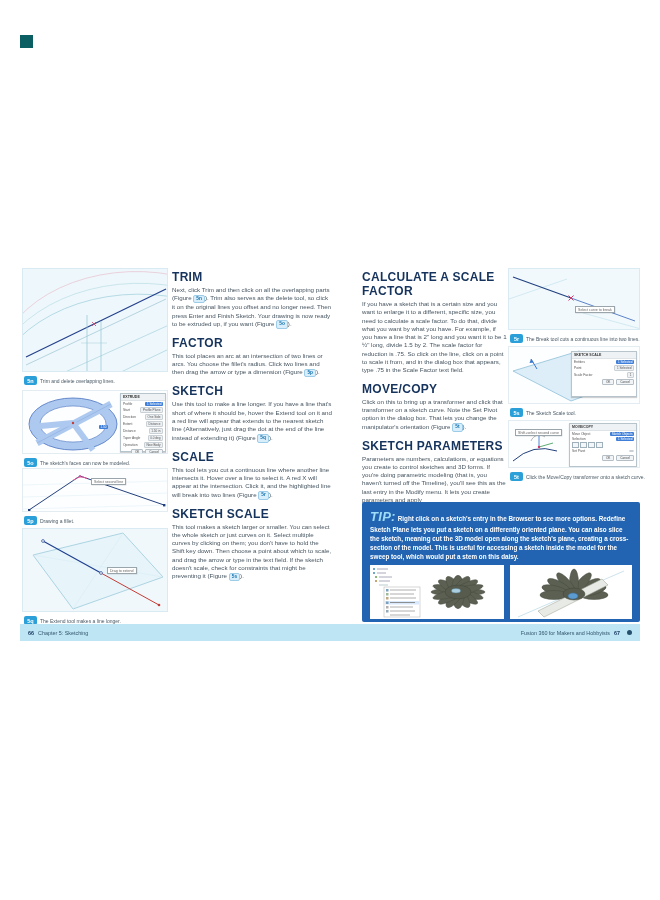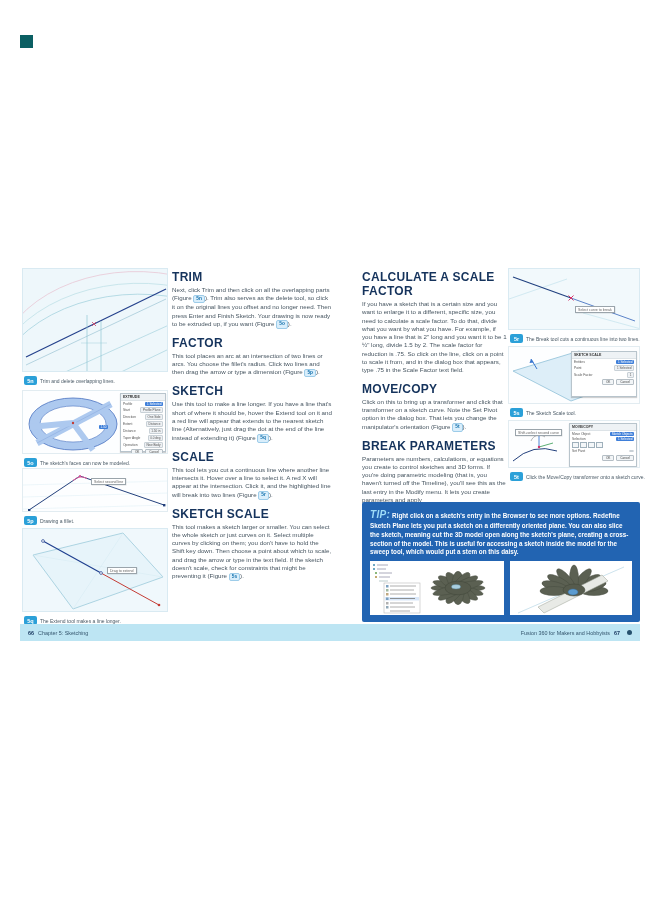--- a/index.html
+++ b/index.html
@@ -32,21 +32,21 @@
   .md-ico{width:4.5px;height:4.5px;border:0.5px solid #9fb0bb;background:#f4f7f9;}
   .md-btns{display:flex;justify-content:flex-end;gap:2px;padding:1px 2px;}
   .md-btn{border:0.5px solid #b5bec5;background:#f2f5f7;border-radius:1px;padding:0 3px;font-size:3.1px;color:#444;}
   .tooltip{position:absolute;background:#fff;border:0.5px solid #9aa4ab;font-size:3.6px;color:#666;
            padding:0.5px 2px;white-space:nowrap;box-shadow:0.5px 0.5px 0 rgba(0,0,0,.12);}
 
   
   .tipbox{position:absolute;left:362px;top:502px;width:278px;height:120px;background:#2264b2;
           border-radius:2px;padding:6px 8px 5px 8px;box-sizing:border-box;}
   .tiptext{font-size:6.3px;line-height:1.4;color:#fff;font-weight:bold;margin:0 0 4px 0;}
-  .tiplabel{color:#9edcf8;font-style:italic;font-weight:bold;font-size:10px;margin-right:2px;letter-spacing:.3px;}
+  .tiplabel{color:#9edcf8;font-style:italic;font-weight:bold;font-size:13px;margin-right:2px;letter-spacing:.3px;}
   .tipimages{display:flex;gap:6px;}
   .tippanel{background:#fff;height:54px;overflow:hidden;}
 
   
   .footer{position:absolute;left:20px;top:624px;width:620px;height:17px;background:#bde5f3;
           display:flex;justify-content:space-between;align-items:center;padding:0 8px;box-sizing:border-box;
           font-size:5.4px;color:#35566e;}
   .footer b{color:#15335c;}
   .footer .dot{display:inline-block;width:5px;height:5px;border-radius:50%;background:#26516e;margin-left:3px;vertical-align:-0.5px;}
   .f-left,.f-right{display:flex;align-items:center;gap:4px;}
@@ -189,21 +189,21 @@
 
   <div>
 
     <div class="textcol" style="left:362px;top:270px;width:145px;">
       <h3>CALCULATE A SCALE FACTOR</h3>
       <p><span>If you have a sketch that is a certain size and you want to enlarge it to a different, specific size, you need to calculate a scale factor. To do that, divide what you want by what you have. For example, if you have a line that is 2" long and you want it to be 1 ½" long, divide 1.5 by 2. The scale factor for reduction is .75. So click on the line, click on a point to scale it from, and in the dialog box that appears, type .75 in the Scale Factor text field.</span></p>
 
       <h3>MOVE/COPY</h3>
       <p><span>Click on this to bring up a transformer and click that transformer on a sketch curve. Note the Set Pivot option in the dialog box. That lets you change the manipulator's orientation (Figure </span><span class="figref">5t</span><span>).</span></p>
 
-      <h3>BREAK PARAMETERS</h3>
+      <h3>SKETCH PARAMETERS</h3>
       <p><span>Parameters are numbers, calculations, or equations you create to control sketches and 3D forms. If you're doing parametric modeling (that is, you haven't turned off the Timeline), you'll see this as the last entry in the Modify menu. It lets you create parameters and apply</span></p>
     </div>
 
     <div class="fig" style="left:508px;top:268px;width:132px;height:62px;background:#f2f9fc;">
       <svg width="132" height="62" style="position:absolute;left:0;top:0;">
         <line x1="0" y1="30" x2="58" y2="10" stroke="#c3e2ec" stroke-width="0.7"></line>
         <line x1="74" y1="44" x2="132" y2="60" stroke="#c3e2ec" stroke-width="0.7"></line>
         <line x1="4" y1="8" x2="62" y2="29" stroke="#20407f" stroke-width="1.1"></line>
         <line x1="62" y1="29" x2="126" y2="52" stroke="#5b83c9" stroke-width="1"></line>
         <line x1="59.5" y1="26.5" x2="64.5" y2="31.5" stroke="#d4356b" stroke-width="1"></line>

